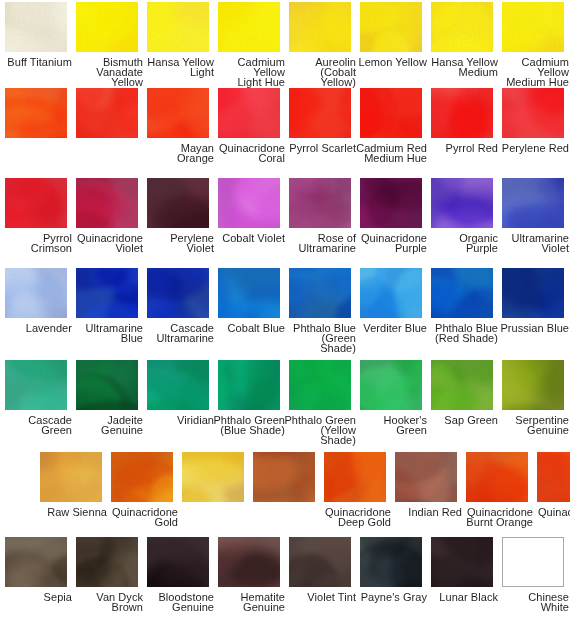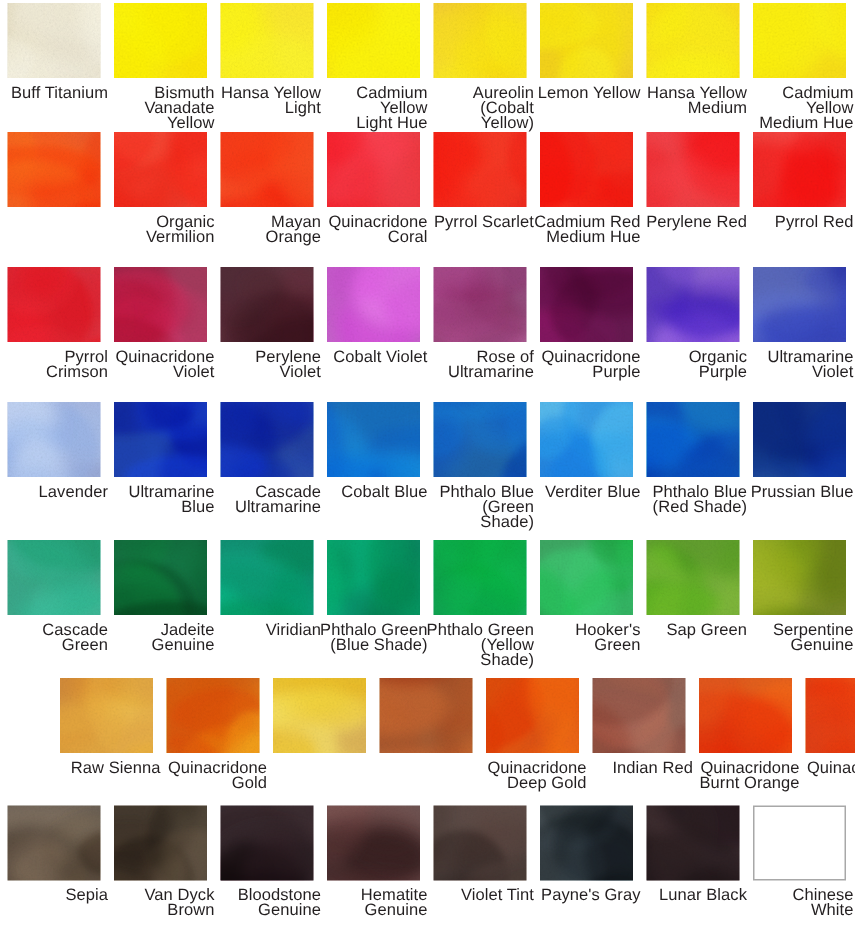--- a/index.html
+++ b/index.html
@@ -575,22 +575,20 @@
               </g>
             </svg></div>
           <div class="wash-c"><svg xmlns="http://www.w3.org/2000/svg" preserveAspectRatio="none" viewBox="0 0 100 100">
               <filter id="n418">
                 <feTurbulence type="fractalNoise" baseFrequency="0.65" numOctaves="4" seed="418"></feTurbulence>
                 <feColorMatrix type="saturate" values="0"></feColorMatrix>
               </filter>
               <rect width="100" height="100" filter="url(#n418)" opacity="0.55"></rect>
             </svg></div>
         </div>
-        <div class="swatch-label">Organic
-Vermilion</div>
       </div>
       <div class="swatch-cell">
         <div class="swatch-chip" style="background-color: rgb(238, 79, 44);">
           <div class="wash-a"><svg xmlns="http://www.w3.org/2000/svg" preserveAspectRatio="none" viewBox="0 0 100 100">
               <defs>
                 <filter id="f18" x="-20%" y="-20%" width="140%" height="140%">
                   <feGaussianBlur stdDeviation="5"></feGaussianBlur>
                 </filter>
                 <filter id="g18">
                   <feTurbulence type="fractalNoise" baseFrequency="0.9" numOctaves="3" seed="18"></feTurbulence>
@@ -781,20 +779,69 @@
                 <feTurbulence type="fractalNoise" baseFrequency="0.65" numOctaves="4" seed="422"></feTurbulence>
                 <feColorMatrix type="saturate" values="0"></feColorMatrix>
               </filter>
               <rect width="100" height="100" filter="url(#n422)" opacity="0.55"></rect>
             </svg></div>
         </div>
         <div class="swatch-label">Cadmium Red
 Medium Hue</div>
       </div>
       <div class="swatch-cell">
+        <div class="swatch-chip" style="background-color: rgb(238, 58, 54);">
+          <div class="wash-a"><svg xmlns="http://www.w3.org/2000/svg" preserveAspectRatio="none" viewBox="0 0 100 100">
+              <defs>
+                <filter id="f22" x="-20%" y="-20%" width="140%" height="140%">
+                  <feGaussianBlur stdDeviation="5"></feGaussianBlur>
+                </filter>
+                <filter id="g22">
+                  <feTurbulence type="fractalNoise" baseFrequency="0.9" numOctaves="3" seed="22"></feTurbulence>
+                  <feColorMatrix type="saturate" values="0"></feColorMatrix>
+                </filter>
+              </defs>
+              <g filter="url(#f22)">
+                <ellipse cx="23.7%" cy="22.5%" rx="26.2%" ry="27.1%" fill="#f99495" opacity="0.67"></ellipse>
+                <ellipse cx="44.5%" cy="67.3%" rx="47.8%" ry="14.6%" fill="#d21f20" opacity="0.24"></ellipse>
+                <ellipse cx="13.4%" cy="18.3%" rx="37.9%" ry="19.6%" fill="#f99495" opacity="0.48"></ellipse>
+                <ellipse cx="22.4%" cy="56.2%" rx="49.3%" ry="38.0%" fill="#d21f20" opacity="0.61"></ellipse>
+                <ellipse cx="10.2%" cy="66.4%" rx="34.9%" ry="14.2%" fill="#f99495" opacity="0.21"></ellipse>
+                <ellipse cx="62.9%" cy="46.4%" rx="24.9%" ry="23.5%" fill="#d21f20" opacity="0.63"></ellipse>
+              </g>
+            </svg></div>
+          <div class="wash-b"><svg xmlns="http://www.w3.org/2000/svg" preserveAspectRatio="none" viewBox="0 0 100 100">
+              <defs>
+                <filter id="f153" x="-20%" y="-20%" width="140%" height="140%">
+                  <feGaussianBlur stdDeviation="4"></feGaussianBlur>
+                </filter>
+                <filter id="g153">
+                  <feTurbulence type="fractalNoise" baseFrequency="0.9" numOctaves="3" seed="153"></feTurbulence>
+                  <feColorMatrix type="saturate" values="0"></feColorMatrix>
+                </filter>
+              </defs>
+              <g filter="url(#f153)">
+                <ellipse cx="86.3%" cy="32.8%" rx="22.0%" ry="36.1%" fill="#d21f20" opacity="0.53"></ellipse>
+                <ellipse cx="91.8%" cy="74.2%" rx="49.7%" ry="31.4%" fill="#f99495" opacity="0.29"></ellipse>
+                <ellipse cx="32.3%" cy="96.4%" rx="23.1%" ry="41.2%" fill="#d21f20" opacity="0.32"></ellipse>
+                <ellipse cx="45.8%" cy="36.7%" rx="21.6%" ry="40.0%" fill="#f99495" opacity="0.29"></ellipse>
+                <ellipse cx="55.3%" cy="59.8%" rx="22.4%" ry="49.2%" fill="#d21f20" opacity="0.55"></ellipse>
+              </g>
+            </svg></div>
+          <div class="wash-c"><svg xmlns="http://www.w3.org/2000/svg" preserveAspectRatio="none" viewBox="0 0 100 100">
+              <filter id="n423">
+                <feTurbulence type="fractalNoise" baseFrequency="0.65" numOctaves="4" seed="423"></feTurbulence>
+                <feColorMatrix type="saturate" values="0"></feColorMatrix>
+              </filter>
+              <rect width="100" height="100" filter="url(#n423)" opacity="0.55"></rect>
+            </svg></div>
+        </div>
+        <div class="swatch-label">Pyrrol Red</div>
+      </div>
+      <div class="swatch-cell">
         <div class="swatch-chip" style="background-color: rgb(236, 60, 63);">
           <div class="wash-a"><svg xmlns="http://www.w3.org/2000/svg" preserveAspectRatio="none" viewBox="0 0 100 100">
               <defs>
                 <filter id="f23" x="-20%" y="-20%" width="140%" height="140%">
                   <feGaussianBlur stdDeviation="6"></feGaussianBlur>
                 </filter>
                 <filter id="g23">
                   <feTurbulence type="fractalNoise" baseFrequency="0.9" numOctaves="3" seed="23"></feTurbulence>
                   <feColorMatrix type="saturate" values="0"></feColorMatrix>
                 </filter>
@@ -828,69 +875,20 @@
             </svg></div>
           <div class="wash-c"><svg xmlns="http://www.w3.org/2000/svg" preserveAspectRatio="none" viewBox="0 0 100 100">
               <filter id="n424">
                 <feTurbulence type="fractalNoise" baseFrequency="0.65" numOctaves="4" seed="424"></feTurbulence>
                 <feColorMatrix type="saturate" values="0"></feColorMatrix>
               </filter>
               <rect width="100" height="100" filter="url(#n424)" opacity="0.55"></rect>
             </svg></div>
         </div>
         <div class="swatch-label">Perylene Red</div>
-      </div>
-      <div class="swatch-cell">
-        <div class="swatch-chip" style="background-color: rgb(238, 58, 54);">
-          <div class="wash-a"><svg xmlns="http://www.w3.org/2000/svg" preserveAspectRatio="none" viewBox="0 0 100 100">
-              <defs>
-                <filter id="f22" x="-20%" y="-20%" width="140%" height="140%">
-                  <feGaussianBlur stdDeviation="5"></feGaussianBlur>
-                </filter>
-                <filter id="g22">
-                  <feTurbulence type="fractalNoise" baseFrequency="0.9" numOctaves="3" seed="22"></feTurbulence>
-                  <feColorMatrix type="saturate" values="0"></feColorMatrix>
-                </filter>
-              </defs>
-              <g filter="url(#f22)">
-                <ellipse cx="23.7%" cy="22.5%" rx="26.2%" ry="27.1%" fill="#f99495" opacity="0.67"></ellipse>
-                <ellipse cx="44.5%" cy="67.3%" rx="47.8%" ry="14.6%" fill="#d21f20" opacity="0.24"></ellipse>
-                <ellipse cx="13.4%" cy="18.3%" rx="37.9%" ry="19.6%" fill="#f99495" opacity="0.48"></ellipse>
-                <ellipse cx="22.4%" cy="56.2%" rx="49.3%" ry="38.0%" fill="#d21f20" opacity="0.61"></ellipse>
-                <ellipse cx="10.2%" cy="66.4%" rx="34.9%" ry="14.2%" fill="#f99495" opacity="0.21"></ellipse>
-                <ellipse cx="62.9%" cy="46.4%" rx="24.9%" ry="23.5%" fill="#d21f20" opacity="0.63"></ellipse>
-              </g>
-            </svg></div>
-          <div class="wash-b"><svg xmlns="http://www.w3.org/2000/svg" preserveAspectRatio="none" viewBox="0 0 100 100">
-              <defs>
-                <filter id="f153" x="-20%" y="-20%" width="140%" height="140%">
-                  <feGaussianBlur stdDeviation="4"></feGaussianBlur>
-                </filter>
-                <filter id="g153">
-                  <feTurbulence type="fractalNoise" baseFrequency="0.9" numOctaves="3" seed="153"></feTurbulence>
-                  <feColorMatrix type="saturate" values="0"></feColorMatrix>
-                </filter>
-              </defs>
-              <g filter="url(#f153)">
-                <ellipse cx="86.3%" cy="32.8%" rx="22.0%" ry="36.1%" fill="#d21f20" opacity="0.53"></ellipse>
-                <ellipse cx="91.8%" cy="74.2%" rx="49.7%" ry="31.4%" fill="#f99495" opacity="0.29"></ellipse>
-                <ellipse cx="32.3%" cy="96.4%" rx="23.1%" ry="41.2%" fill="#d21f20" opacity="0.32"></ellipse>
-                <ellipse cx="45.8%" cy="36.7%" rx="21.6%" ry="40.0%" fill="#f99495" opacity="0.29"></ellipse>
-                <ellipse cx="55.3%" cy="59.8%" rx="22.4%" ry="49.2%" fill="#d21f20" opacity="0.55"></ellipse>
-              </g>
-            </svg></div>
-          <div class="wash-c"><svg xmlns="http://www.w3.org/2000/svg" preserveAspectRatio="none" viewBox="0 0 100 100">
-              <filter id="n423">
-                <feTurbulence type="fractalNoise" baseFrequency="0.65" numOctaves="4" seed="423"></feTurbulence>
-                <feColorMatrix type="saturate" values="0"></feColorMatrix>
-              </filter>
-              <rect width="100" height="100" filter="url(#n423)" opacity="0.55"></rect>
-            </svg></div>
-        </div>
-        <div class="swatch-label">Pyrrol Red</div>
       </div>
     </div>
     <div class="swatch-row" style="position: absolute; left: 0px; top: 178px;">
       <div class="swatch-cell">
         <div class="swatch-chip" style="background-color: rgb(217, 48, 60);">
           <div class="wash-a"><svg xmlns="http://www.w3.org/2000/svg" preserveAspectRatio="none" viewBox="0 0 100 100">
               <defs>
                 <filter id="f24" x="-20%" y="-20%" width="140%" height="140%">
                   <feGaussianBlur stdDeviation="3"></feGaussianBlur>
                 </filter>

